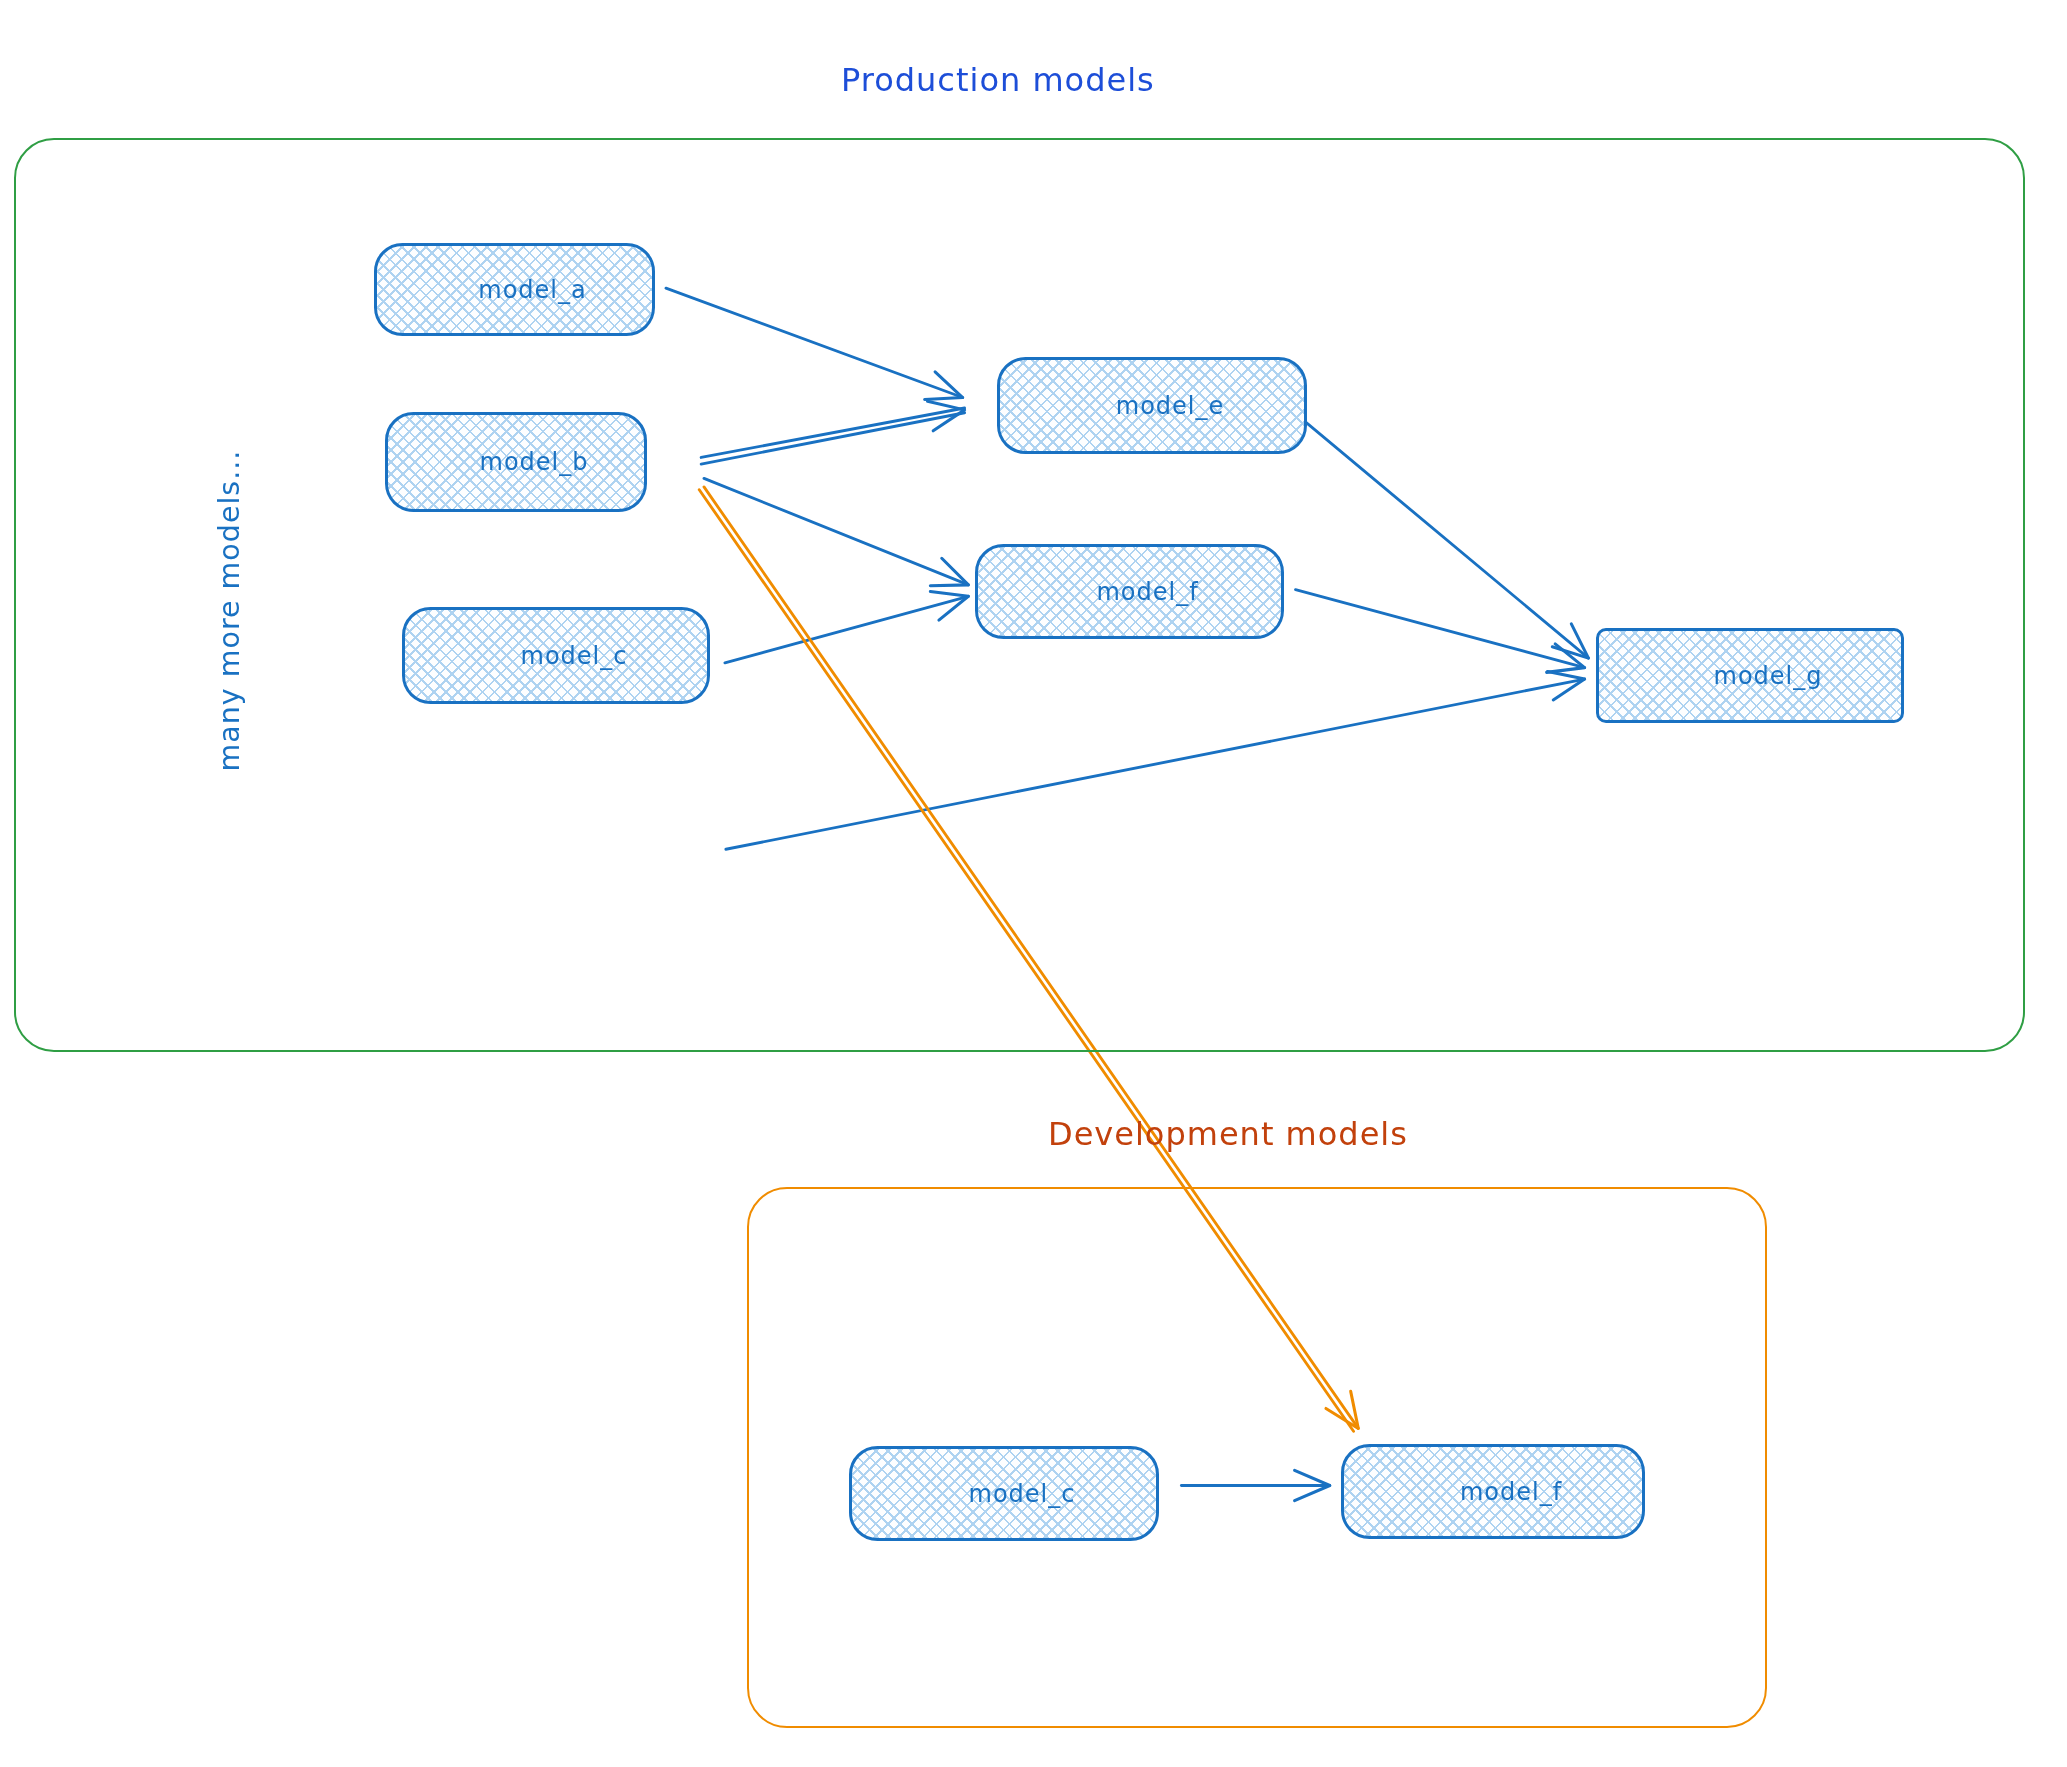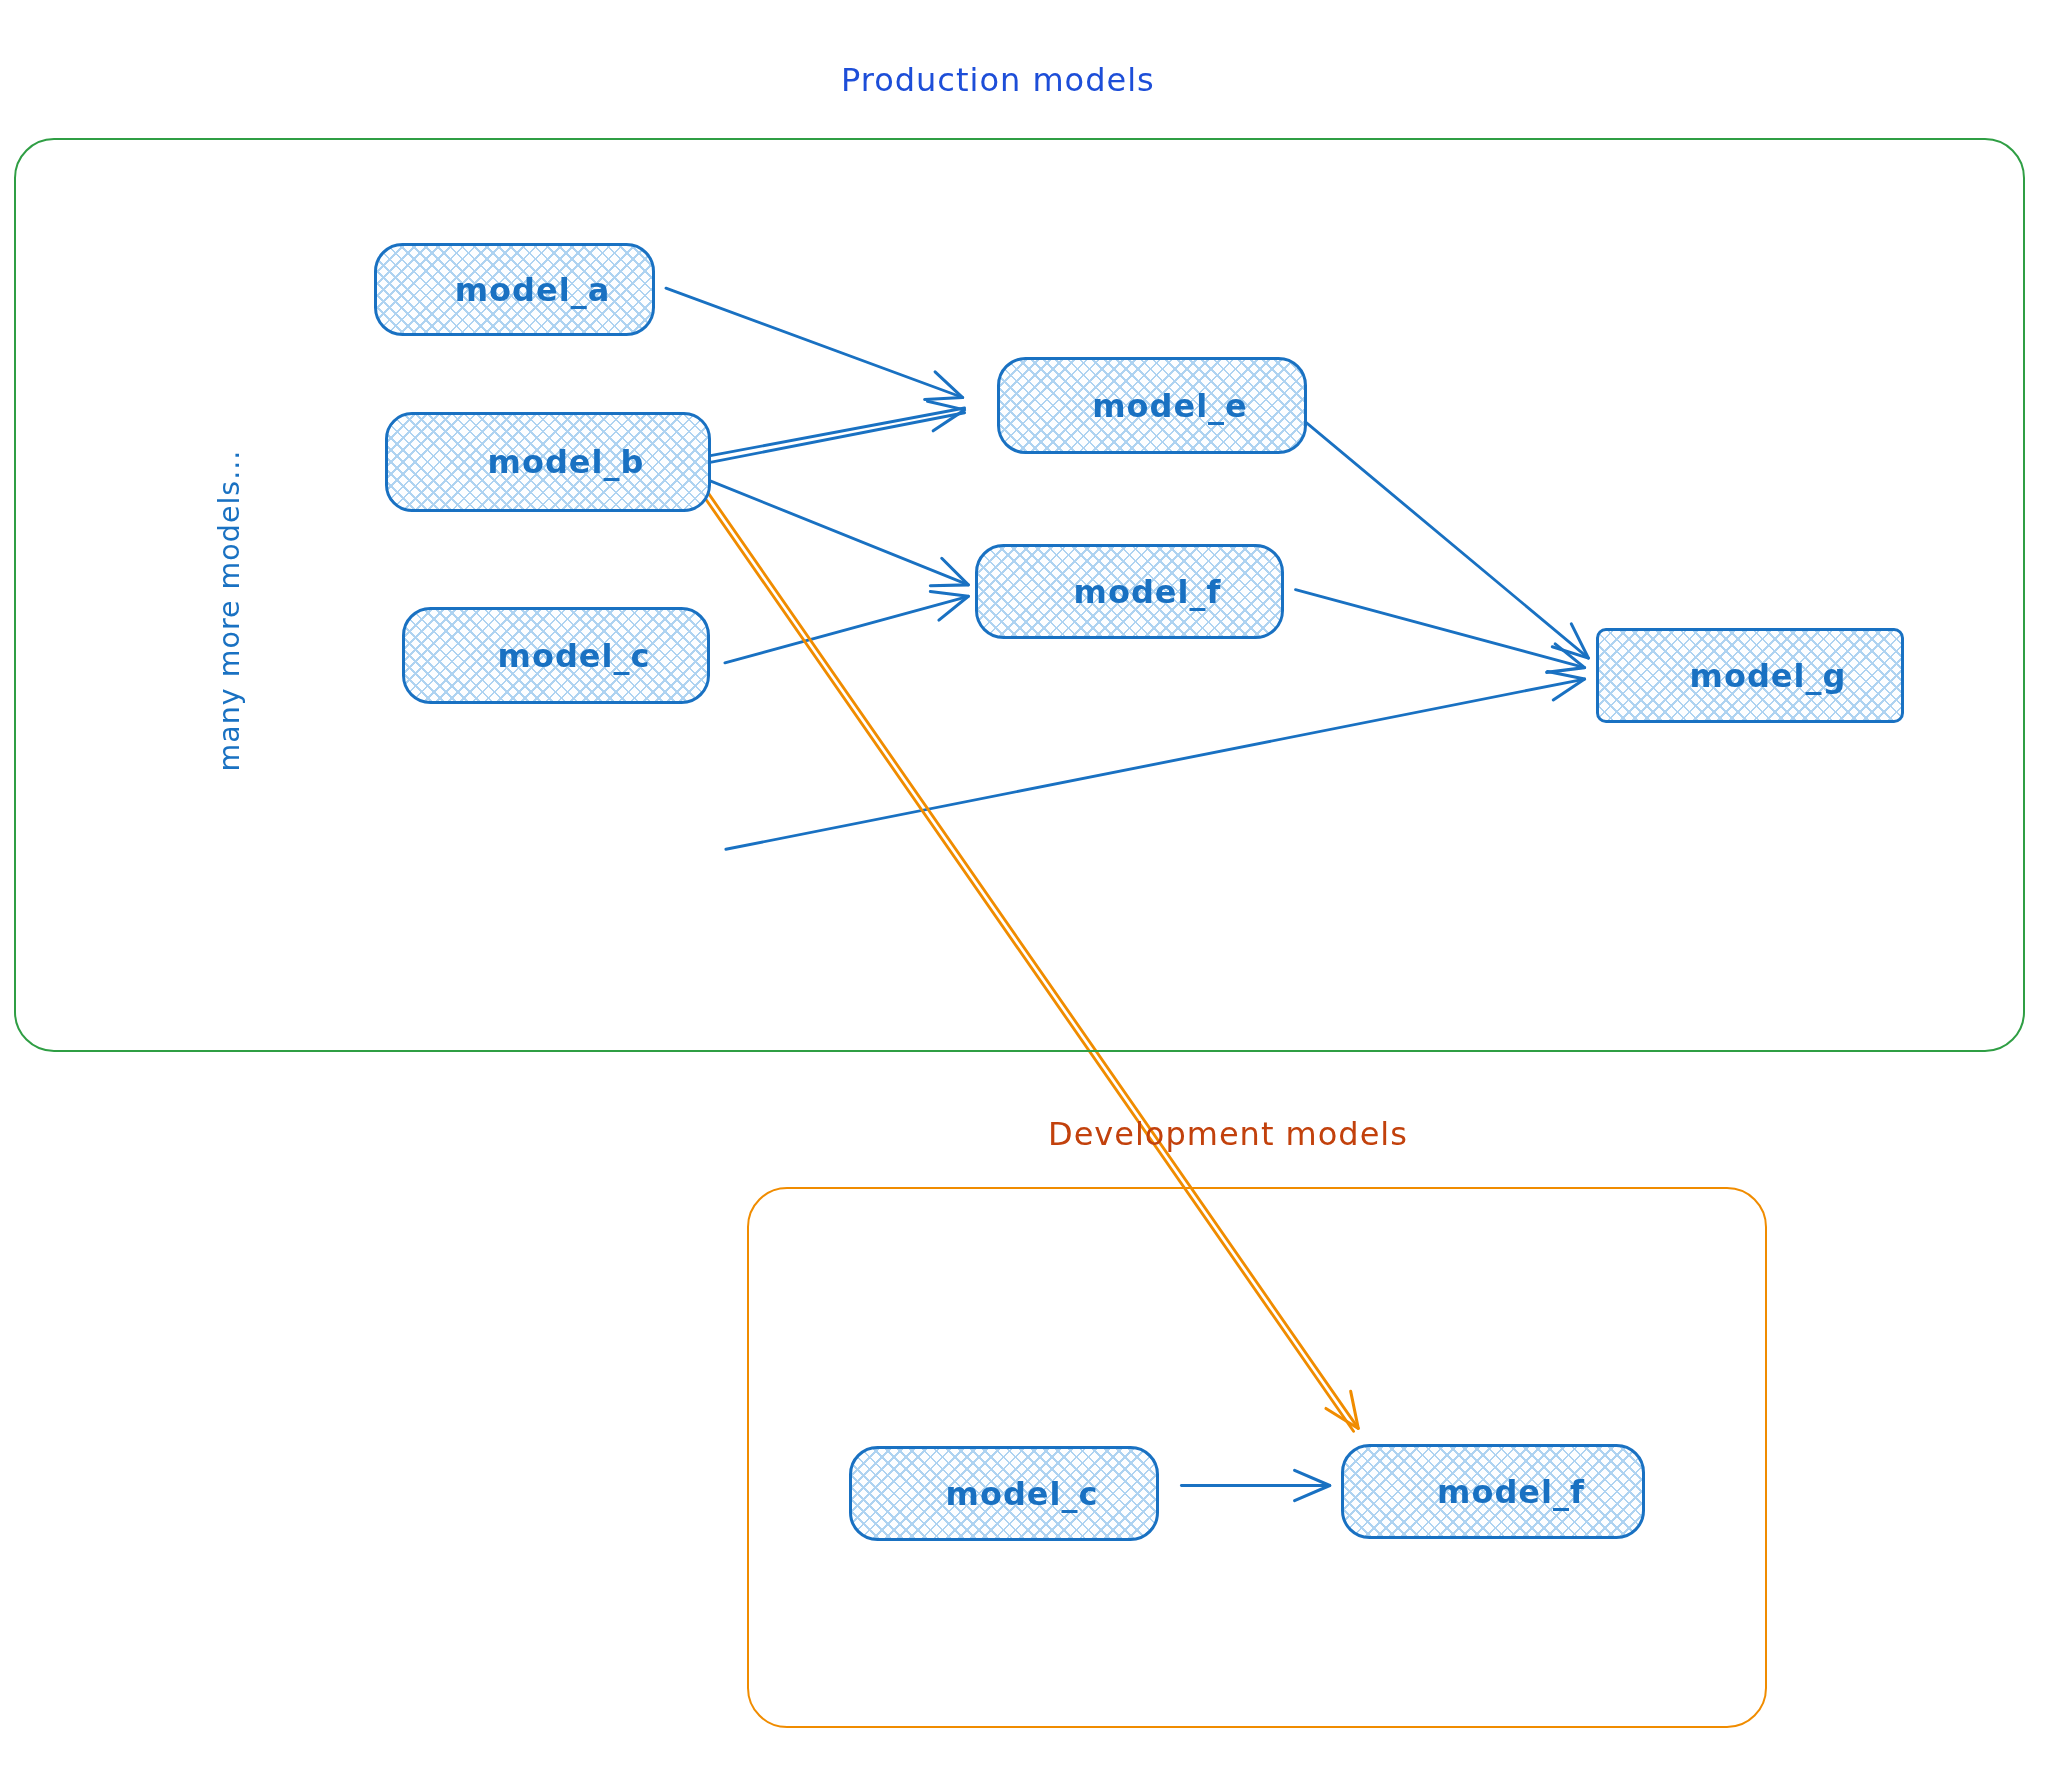--- a/index.html
+++ b/index.html
@@ -53,22 +53,22 @@
     display: flex;
     align-items: center;
     justify-content: center;
     background-color: #fdfeff;
     background-image:
       repeating-linear-gradient(45deg,  #aed3f1 0px, #aed3f1 1.9px, transparent 1.9px, transparent 8.6px),
       repeating-linear-gradient(135deg, #aed3f1 0px, #aed3f1 1.9px, transparent 1.9px, transparent 8.6px);
   }
   .node-label {
     color: #1971c2;
-    font-size: 32px;
-    font-weight: 700;
+    font-size: 24px;
+    font-weight: 400;
     letter-spacing: 1px;
     white-space: nowrap;
     margin-left: 36px;
   }
   .vtext {
     position: absolute;
     left: 86px; top: 613px;
     width: 285px; height: 32px;
     text-align: center;
     color: #1971c2;
@@ -148,21 +148,21 @@
   <div class="frame development"></div>
 
   <div class="frame-title production">Production models</div>
   <div class="frame-title development">Development models</div>
 
   <div class="vtext">many more models...</div>
 
   <div class="node" style="left:374px; top:243px; width:281px; height:93px;">
     <span class="node-label">model_a</span>
   </div>
-  <div class="node" style="left:385px; top:412px; width:326px; height:100px;border-radius:27px;">
+  <div class="node" style="left:385px; top:412px; width:262px; height:100px;">
     <span class="node-label">model_b</span>
   </div>
   <div class="node" style="left:402px; top:607px; width:308px; height:97px;">
     <span class="node-label">model_c</span>
   </div>
   <div class="node" style="left:997px; top:357px; width:310px; height:97px;">
     <span class="node-label">model_e</span>
   </div>
   <div class="node" style="left:975px; top:544px; width:309px; height:95px;">
     <span class="node-label">model_f</span>

